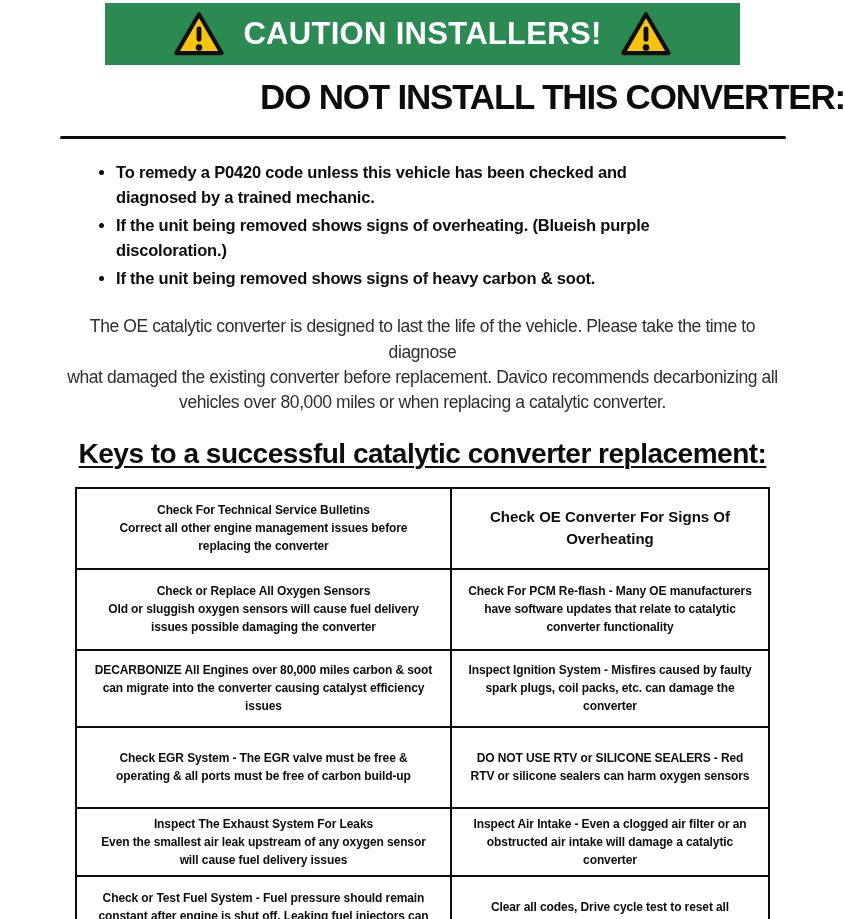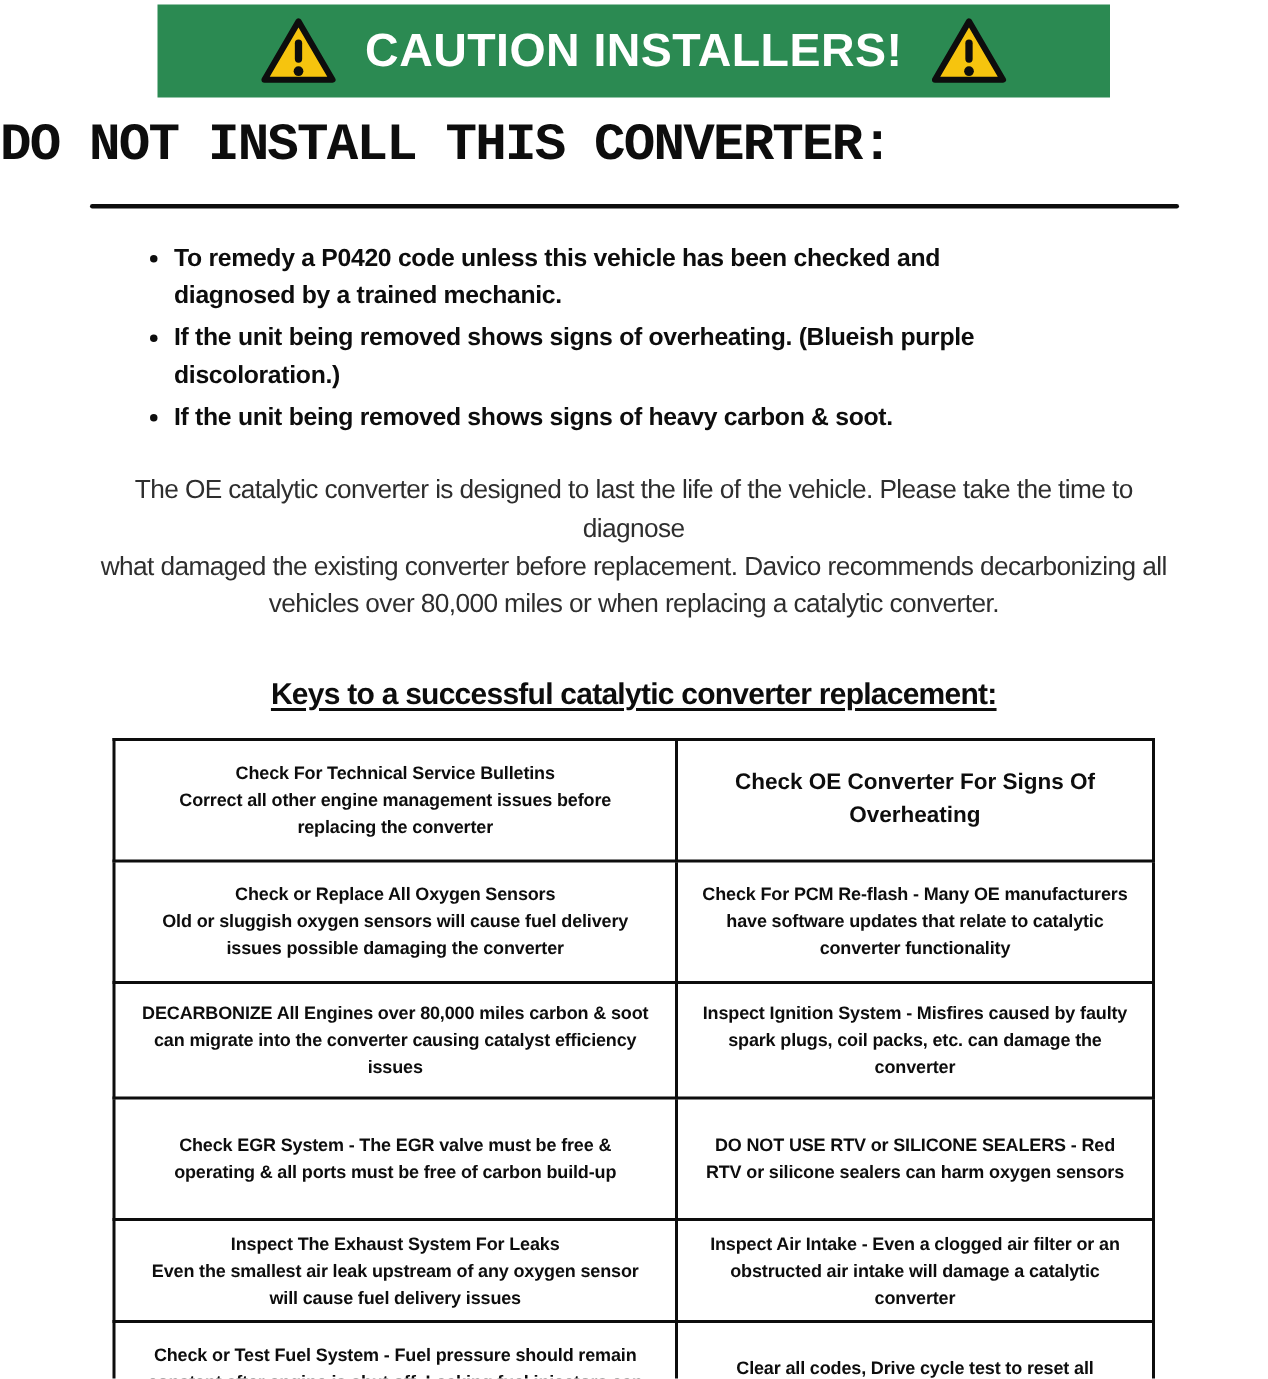--- a/index.html
+++ b/index.html
@@ -23,27 +23,26 @@
     color:#ffffff;
     font-size:31px;
     font-weight:bold;
     letter-spacing:0.3px;
     white-space:nowrap;
   }
   .tri-icon { width:52px; height:47px; display:block; }
 
   
   .main-heading {
-    text-align:left;
+    text-align:right;
     font-size:35px;
     font-weight:bold;
     letter-spacing:-1.2px;
     margin:13px 0 0;
     line-height:1.1;
-    font-family:Liberation Mono, monospace;
   }
 
   
   .divider {
     width:726px; height:3px;
     background:#0d0d0d;
     margin:19px auto 0;
     border-radius:2px;
   }
 
@@ -71,24 +70,24 @@
     font-weight:400;
     letter-spacing:-0.4px;
     color:#2e2e2e;
     line-height:1.45;
     white-space:pre-line;
   }
 
   
   .keys-heading {
     text-align:center;
-    font-size:20px;
+    font-size:28px;
     font-weight:bold;
     letter-spacing:-0.5px;
-    margin:36px 0 0;
+    margin:22px 0 0;
     text-decoration:underline;
     text-decoration-thickness:2px;
     text-underline-offset:3px;
   }
 
   
   .tips-table {
     width:695px;
     margin:17px auto 0;
     border-collapse:collapse;

